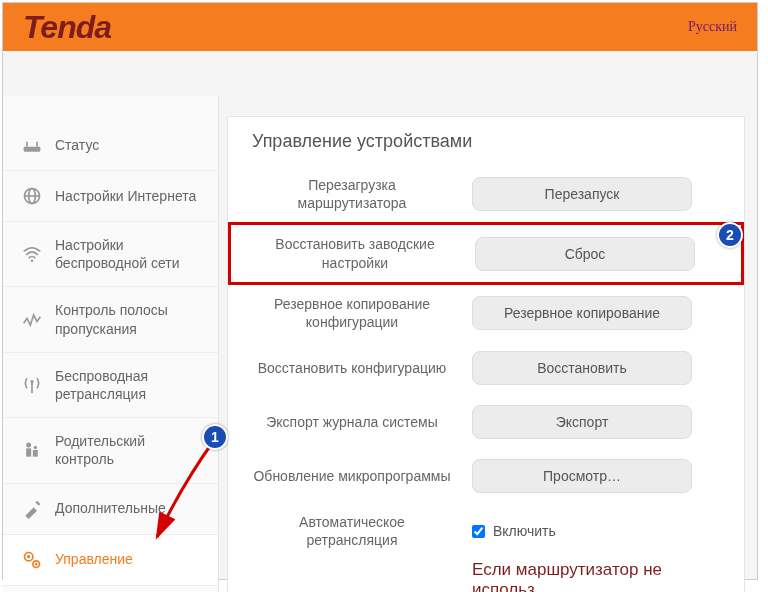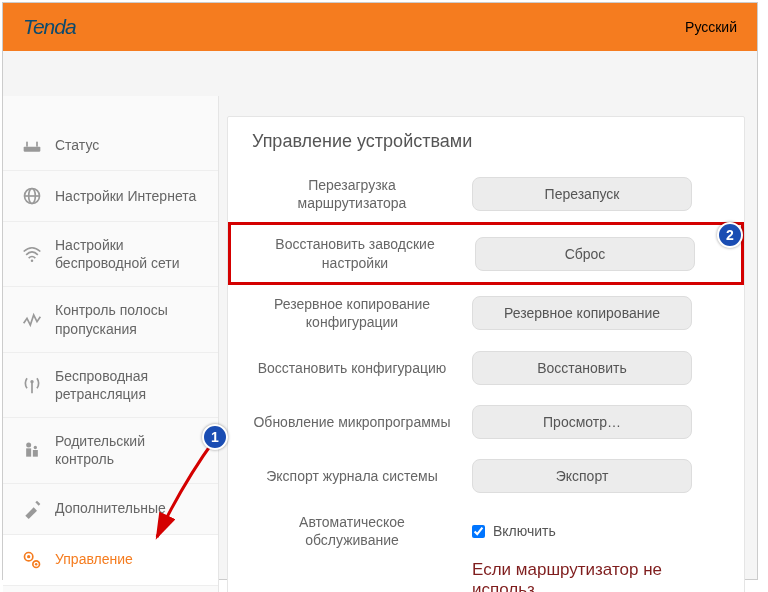--- a/index.html
+++ b/index.html
@@ -1,20 +1,20 @@
 <!DOCTYPE html>
 <html><head>
 <meta charset="utf-8">
 <style>
 * { margin: 0; padding: 0; box-sizing: border-box; font-family: Arial, sans-serif; }
 body { background: #fff; width: 768px; height: 592px; overflow: hidden; position: relative; }
 .frame { width: 756px; height: 578px; border: 1px solid #ccc; margin: 2px; position: relative; background: #f5f5f5; }
 .header { background: #f57c1f; height: 48px; display: flex; align-items: center; justify-content: space-between; padding: 0 20px; }
-.logo { color: #0c4a6e; font-size: 21px; font-weight: normal; font-style: italic; letter-spacing: -1px; }
-.lang { color: #000000; font-size: 14px; }
+.logo { color: #7f1d1d; font-size: 32px; font-weight: bold; font-style: italic; letter-spacing: -1px; }
+.lang { color: #701a75; font-size: 14px; font-family: Liberation Serif, serif; }
 .body { display: flex; height: calc(100% - 48px); margin-top: 45px; }
 .sidebar { width: 216px; background: #fafafa; padding-top: 24px; border-right: 1px solid #e5e5e5; }
 .sidebar-item { display: flex; align-items: center; padding: 14px 18px; color: #666; font-size: 14px; border-bottom: 1px solid #eee; cursor: pointer; line-height: 1.3; }
 .sidebar-item.active { color: #f57c1f; background: #fff; }
 .sidebar-item .icon { width: 22px; height: 22px; margin-right: 12px; flex-shrink: 0; display: flex; align-items: center; justify-content: center; }
 .sidebar-item .icon svg { width: 20px; height: 20px; fill: #999; }
 .sidebar-item.active .icon svg { fill: #f57c1f; }
 .main { flex: 1; background: #fff; margin: 20px 12px 12px 8px; border: 1px solid #e5e5e5; border-radius: 2px; padding: 14px 0 10px 0; position: relative; }
 .page-title { font-size: 18px; color: #555; padding: 0 24px 14px 24px; }
 .row { display: flex; align-items: center; padding: 10px 24px; min-height: 52px; }
@@ -137,31 +137,31 @@
         <div class="row-label">Резервное копирование конфигурации</div>
         <div class="row-control"><button class="btn">Резервное копирование</button></div>
       </div>
 
       <div class="row">
         <div class="row-label">Восстановить конфигурацию</div>
         <div class="row-control"><button class="btn">Восстановить</button></div>
       </div>
 
       <div class="row">
+        <div class="row-label">Экспорт журнала системы</div>
+        <div class="row-control"><button class="btn">Экспорт</button></div>
+      </div>
+
+      <div class="row">
         <div class="row-label">Обновление микропрограммы</div>
         <div class="row-control"><button class="btn">Просмотр…</button></div>
       </div>
 
       <div class="row">
-        <div class="row-label">Экспорт журнала системы</div>
-        <div class="row-control"><button class="btn">Экспорт</button></div>
-      </div>
-
-      <div class="row">
-        <div class="row-label">Автоматическое обслуживание</div>
+        <div class="row-label">Автоматическое ретрансляция</div>
         <div class="row-control checkbox-row">
           <input type="checkbox" checked="" style="">
           <span>Включить</span>
         </div>
       </div>
 
       <div class="row" style="padding-top:0;min-height:20px">
         <div class="row-label"></div>
         <div class="row-control hint">Если маршрутизатор не использ</div>
       </div>

